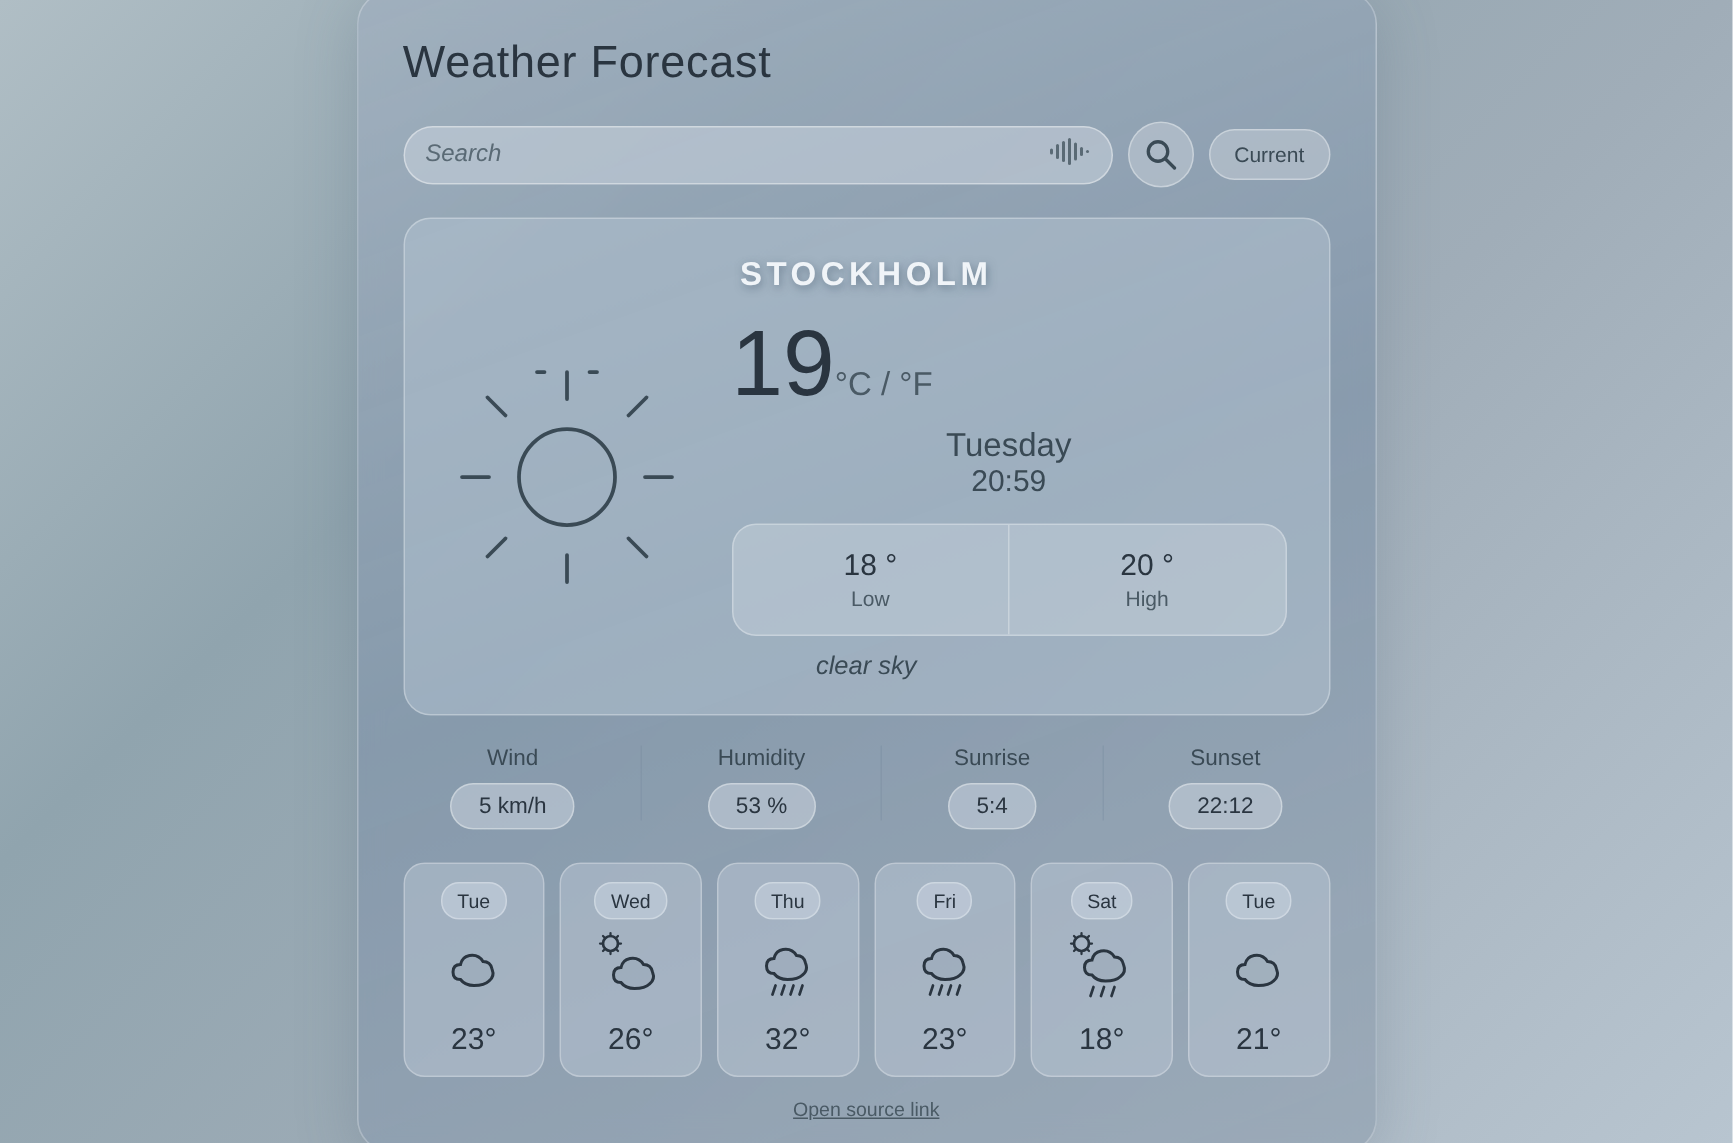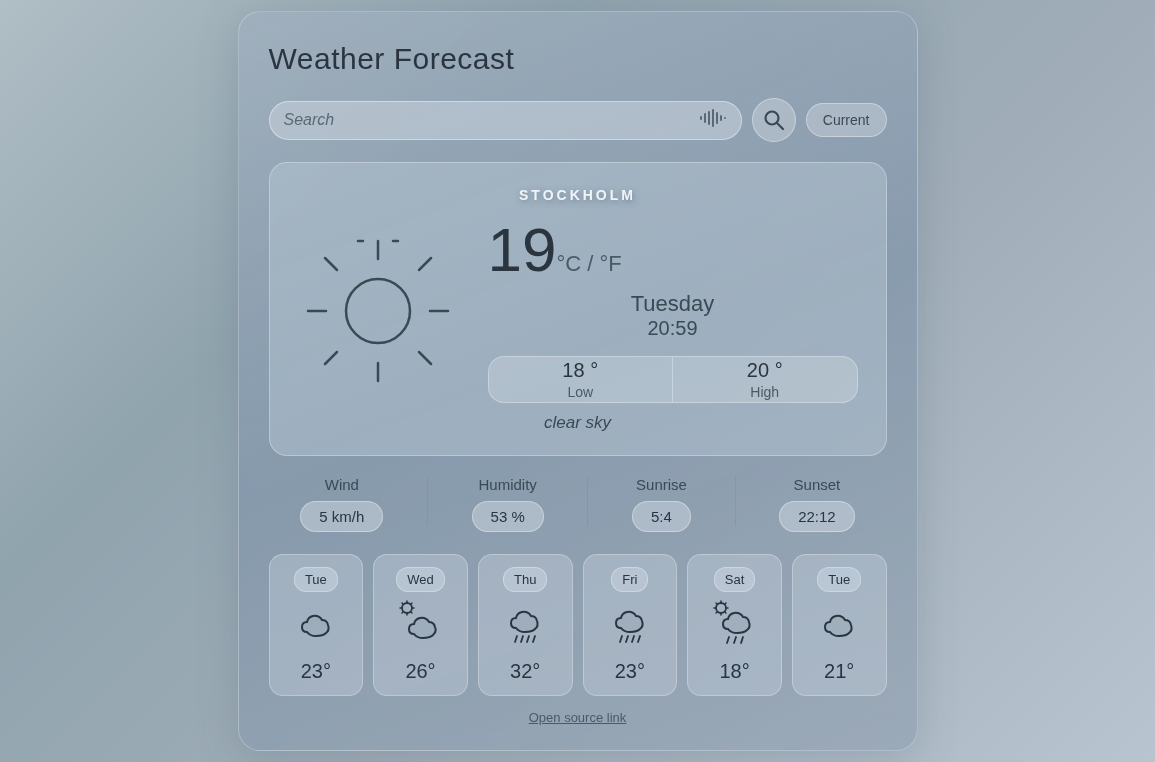--- a/index.html
+++ b/index.html
@@ -99,21 +99,21 @@
     .weather-card {
       background: rgba(180,195,210,0.50);
       border-radius: 18px;
       border: 1px solid rgba(255,255,255,0.30);
       padding: 24px 28px 22px 28px;
       margin-bottom: 20px;
     }
 
     .city-name {
       text-align: center;
-      font-size: 14px;
+      font-size: 22px;
       font-weight: 700;
       letter-spacing: 3px;
       color: #f0f4f8;
       text-shadow: 1px 2px 6px rgba(60,80,100,0.5);
       margin-bottom: 16px;
     }
 
     .weather-main {
       display: flex;
       align-items: center;
@@ -156,21 +156,21 @@
       background: rgba(200,210,220,0.45);
       border-radius: 16px;
       border: 1px solid rgba(255,255,255,0.3);
       display: flex;
       overflow: hidden;
     }
 
     .low-section, .high-section {
       flex: 1;
       text-align: center;
-      padding: 2px 16px;
+      padding: 16px 16px;
     }
 
     .low-section {
       border-right: 1px solid rgba(255,255,255,0.3);
     }
 
     .temp-val {
       font-size: 20px;
       font-weight: 400;
       color: #2a3540;

